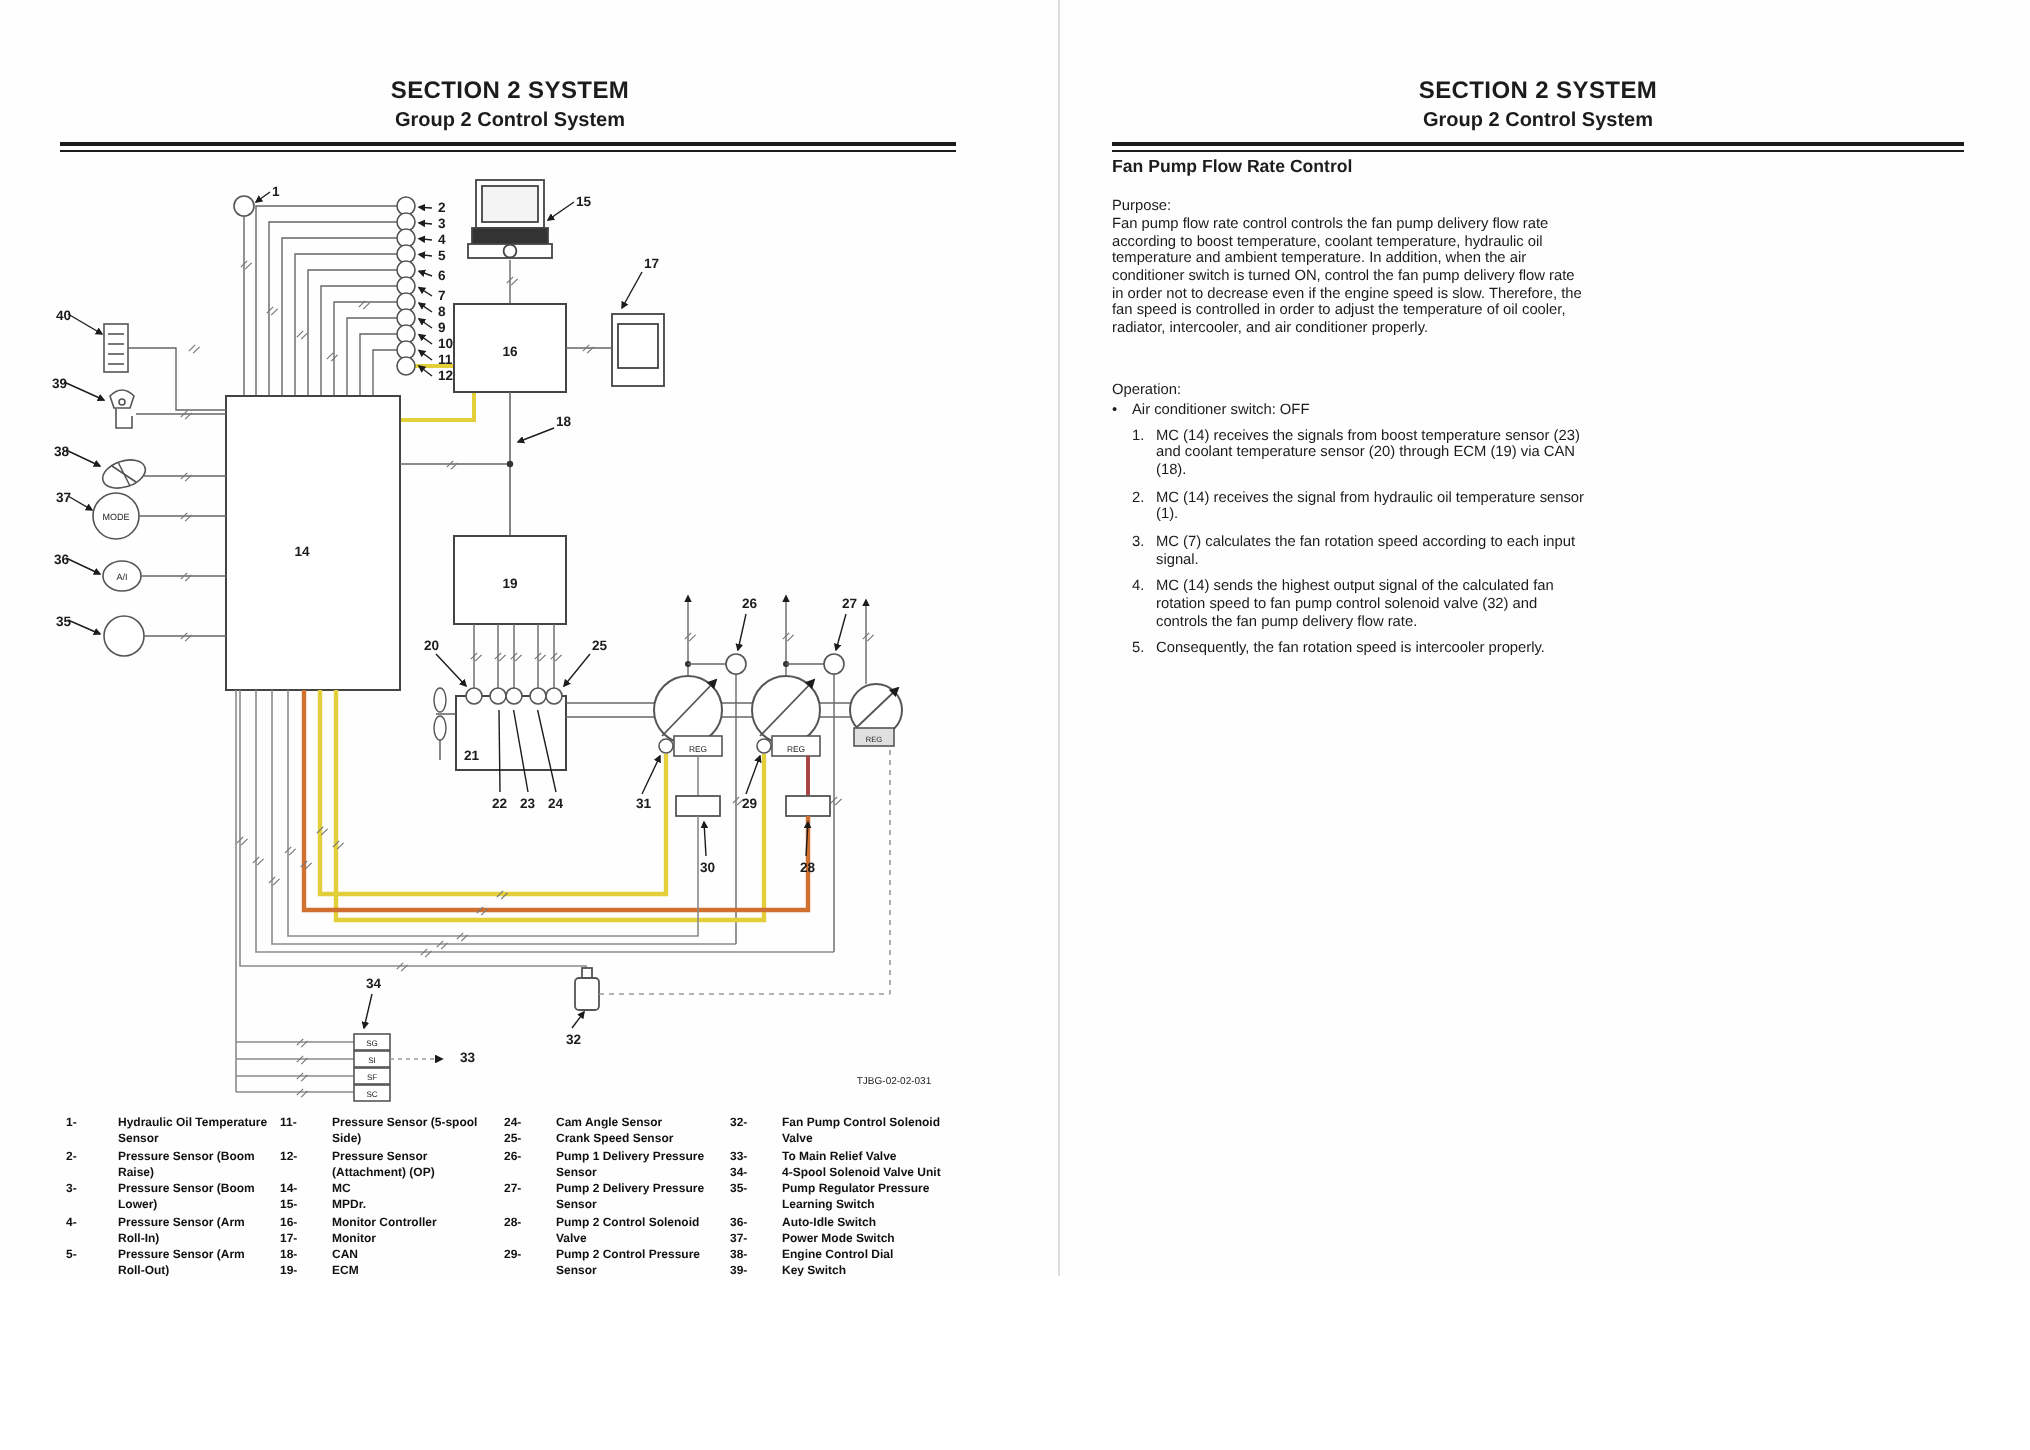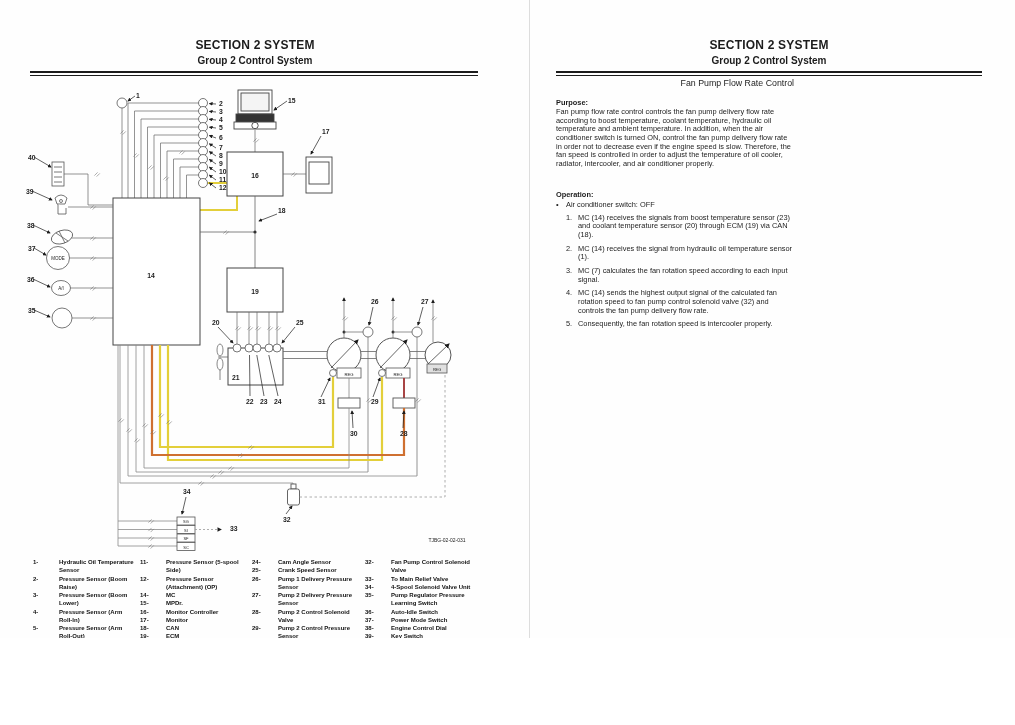--- a/index.html
+++ b/index.html
@@ -25,22 +25,22 @@
   .legend-col .lrow{display:flex;}
   .legend-col .ln{width:26px;flex:0 0 26px;font-weight:600;}
   .legend-col .lt{flex:1;font-weight:600;}
   #legend-col1{left:33px;width:102px;}
   #legend-col2{left:140px;width:108px;}
   #legend-col3{left:252px;width:108px;}
   #legend-col4{left:365px;width:108px;}
 
   
   #right-col{position:absolute;left:25px;top:78px;width:238px;}
-  .section-title{font-size:8.8px;font-weight:normal;margin:0 0 10px 0;text-align:right;}
-  .plabel{font-size:7.4px;margin:0 0 1px 0;font-weight:bold;}
+  .section-title{font-size:8.8px;font-weight:bold;margin:0 0 10px 0;}
+  .plabel{font-size:7.4px;margin:0 0 1px 0;}
   .ptext{font-size:7.4px;line-height:1.17;margin:0;}
   #operation-block{margin-top:21px;}
   .bullet-row{display:flex;font-size:7.4px;margin:1px 0 2px 0;}
   .bullet-row .bdot{width:10px;flex:0 0 10px;}
   .steps .step{display:flex;font-size:7.4px;line-height:1.17;margin:5px 0 0 10px;}
   .steps .sn{width:12px;flex:0 0 12px;}
   .steps .st{flex:1;}
 </style>
 </head>
 <body>

